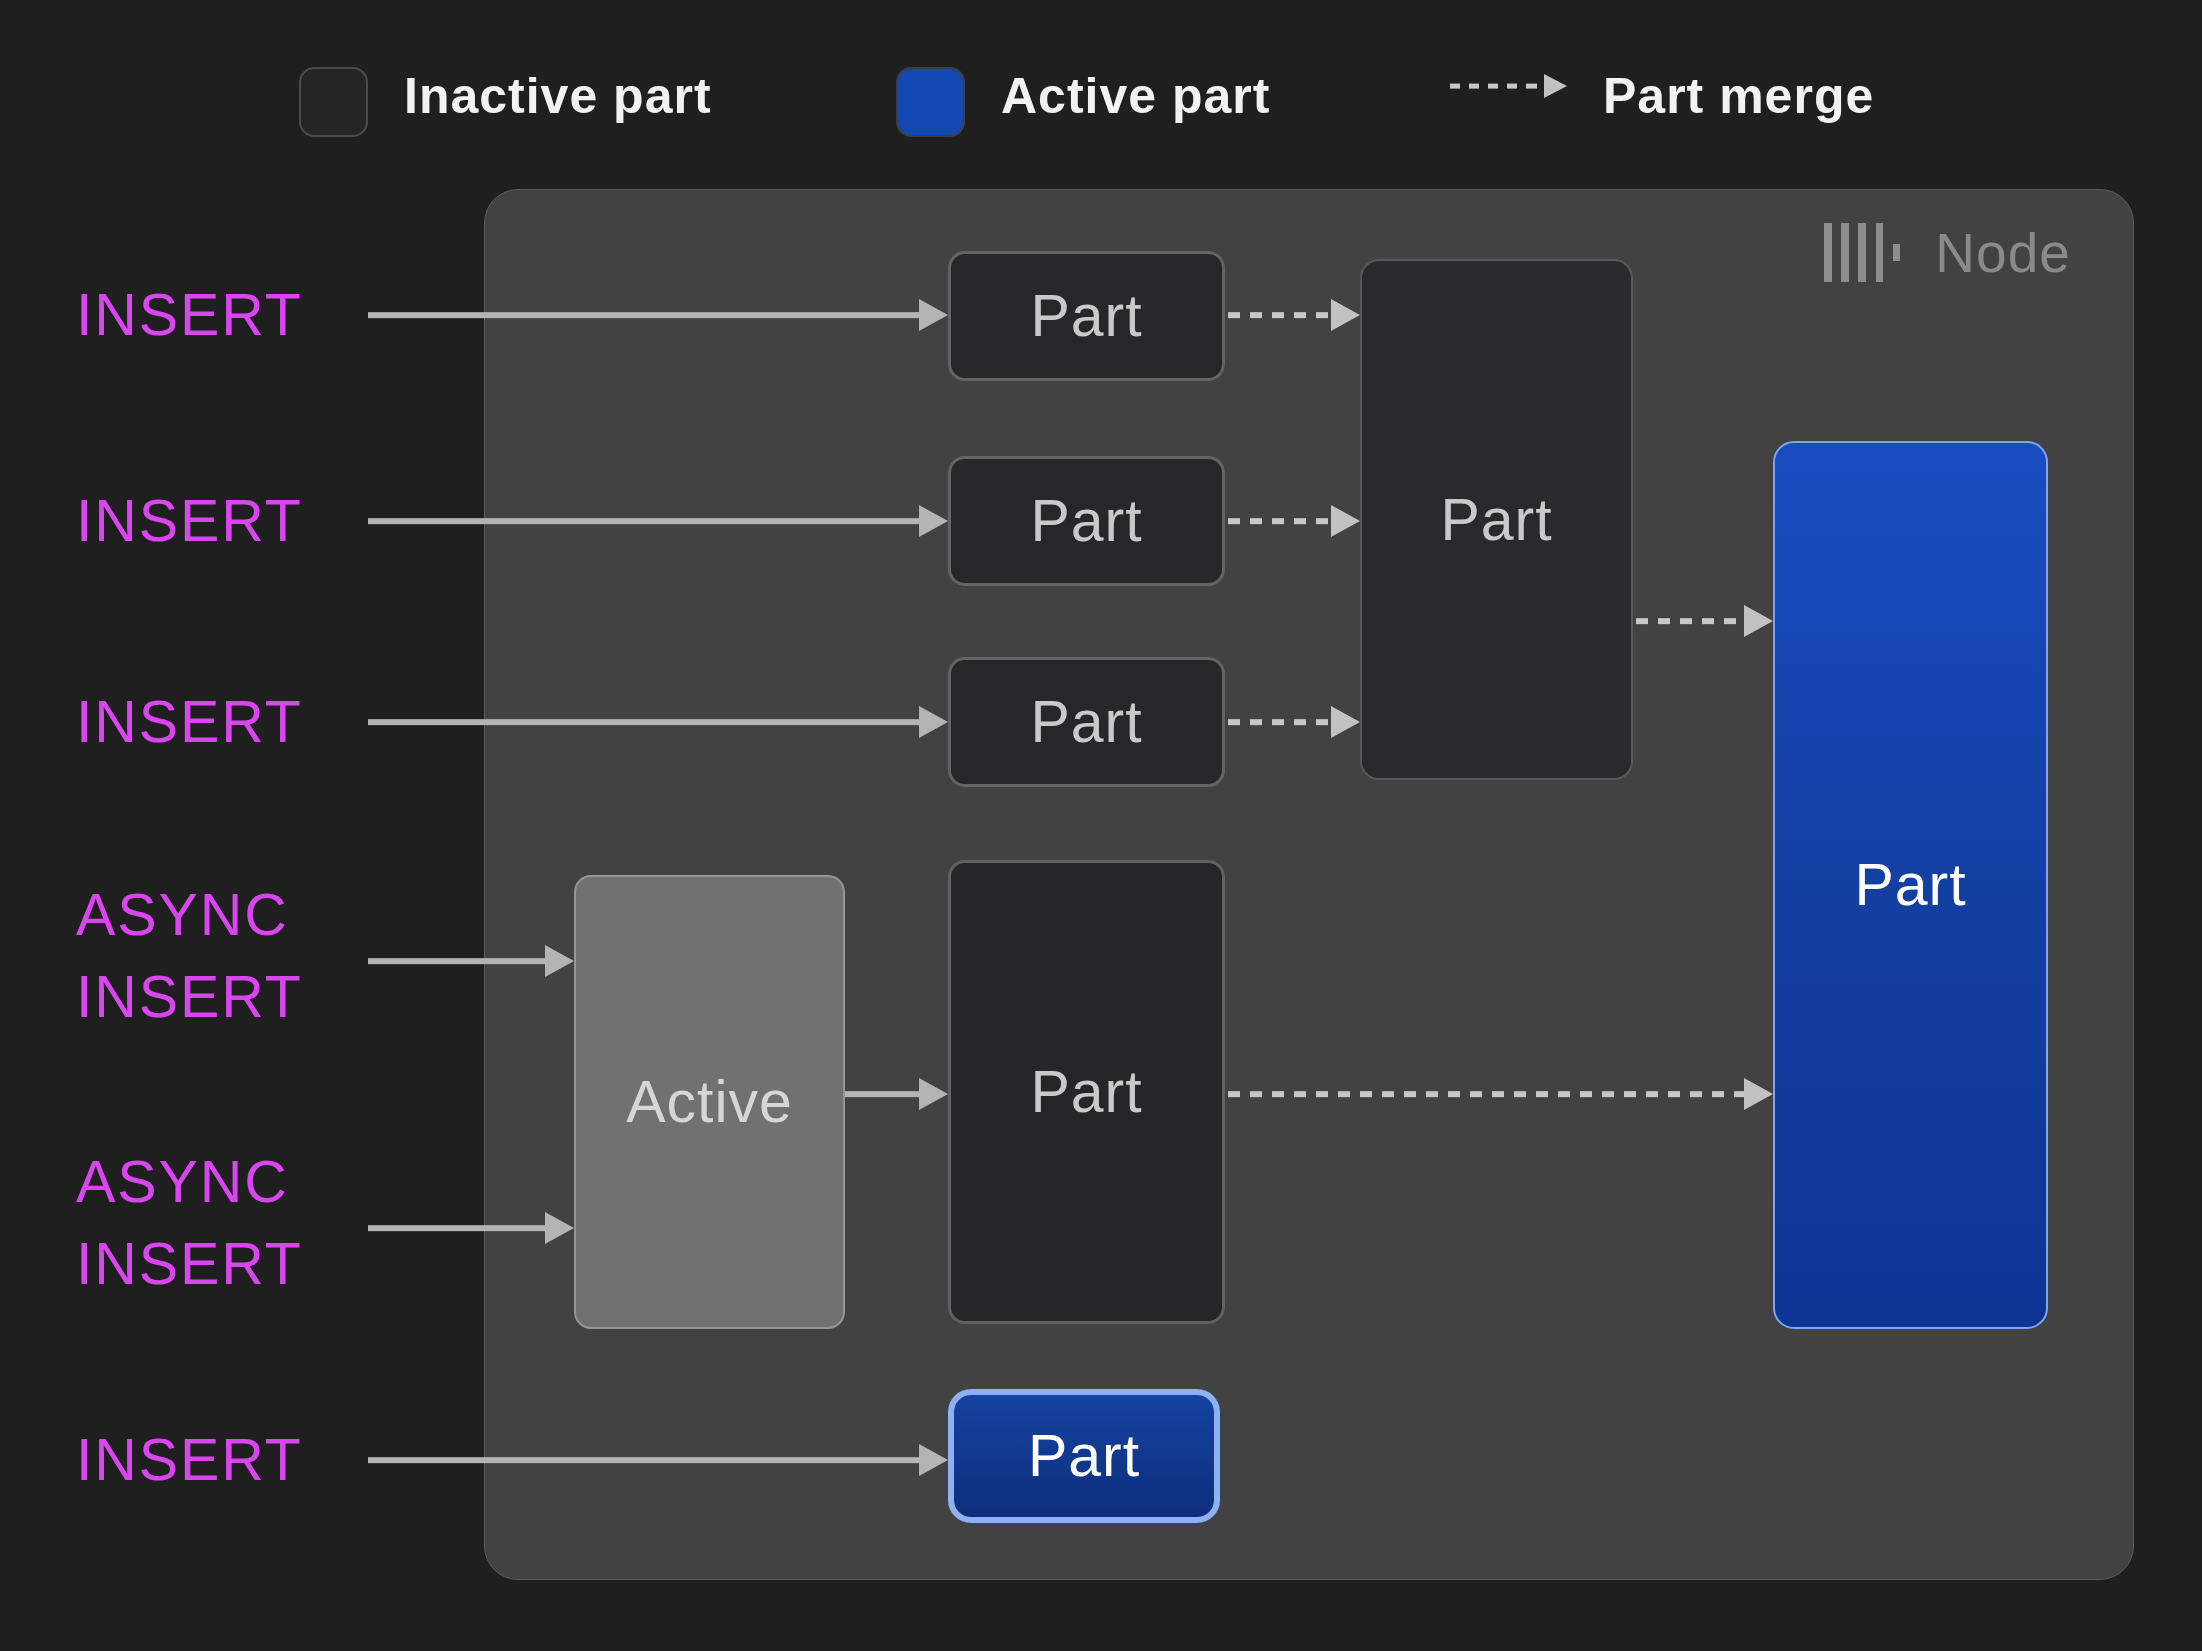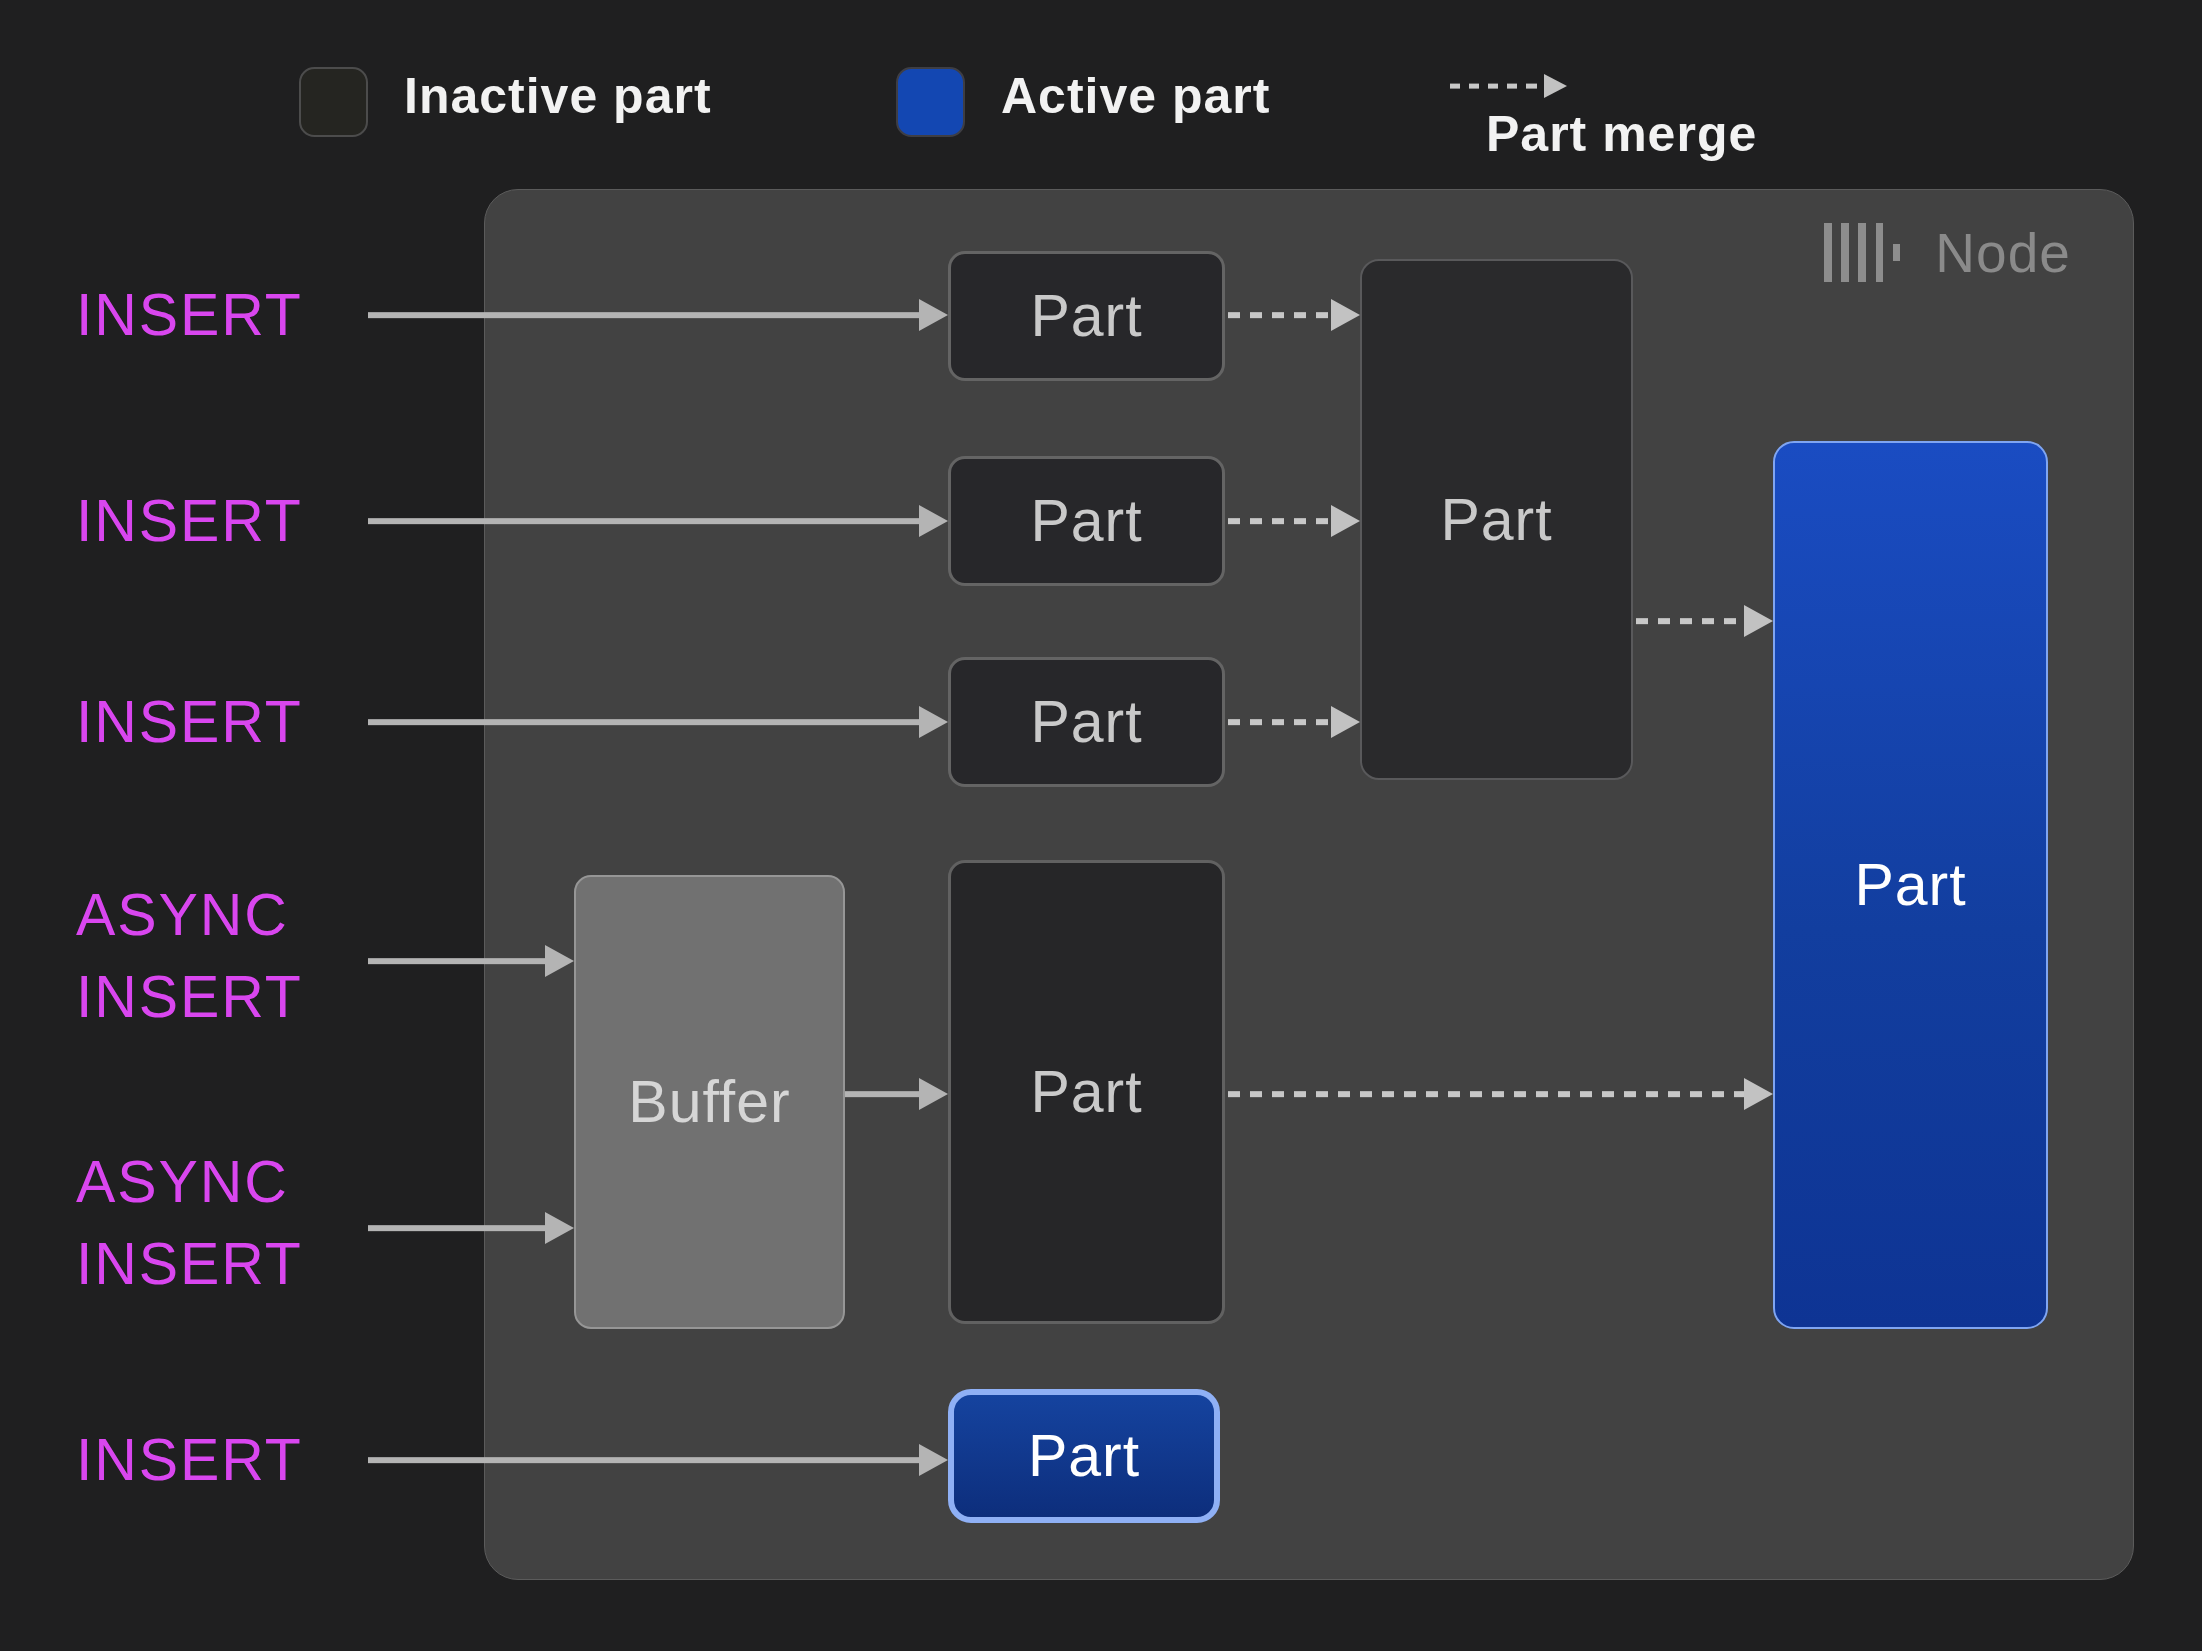--- a/index.html
+++ b/index.html
@@ -221,21 +221,21 @@
 <div class="canvas">
 
   <div class="legend-group" style="left:299px;">
     <div class="swatch inactive"></div>
     <div class="legend-label">Inactive part</div>
   </div>
   <div class="legend-group" style="left:896px;">
     <div class="swatch active"></div>
     <div class="legend-label">Active part</div>
   </div>
-  <div class="legend-group" style="left:1450px;flex-direction:column;">
+  <div class="legend-group" style="left:1450px;">
     <div class="arr dashed legend-size" style="position:relative;left:0;top:0;width:117px;flex:0 0 auto;">
       <div class="line"></div>
       <div class="head"></div>
     </div>
     <div class="legend-label">Part merge</div>
   </div>
 
   <div class="node"></div>
   <div class="node-header">
     <div class="ch-logo">
@@ -314,21 +314,21 @@
   </div>
   <div class="box part-small" style="top:657px;">
     <span>Part</span>
   </div>
 
   <div class="box part-merge">
     <span>Part</span>
   </div>
 
   <div class="box buffer-box">
-    <span>Buffer</span>
+    <span>Active</span>
   </div>
 
   <div class="box part-buffered">
     <span>Part</span>
   </div>
 
   <div class="box part-active-large">
     <span>Part</span>
   </div>
 

